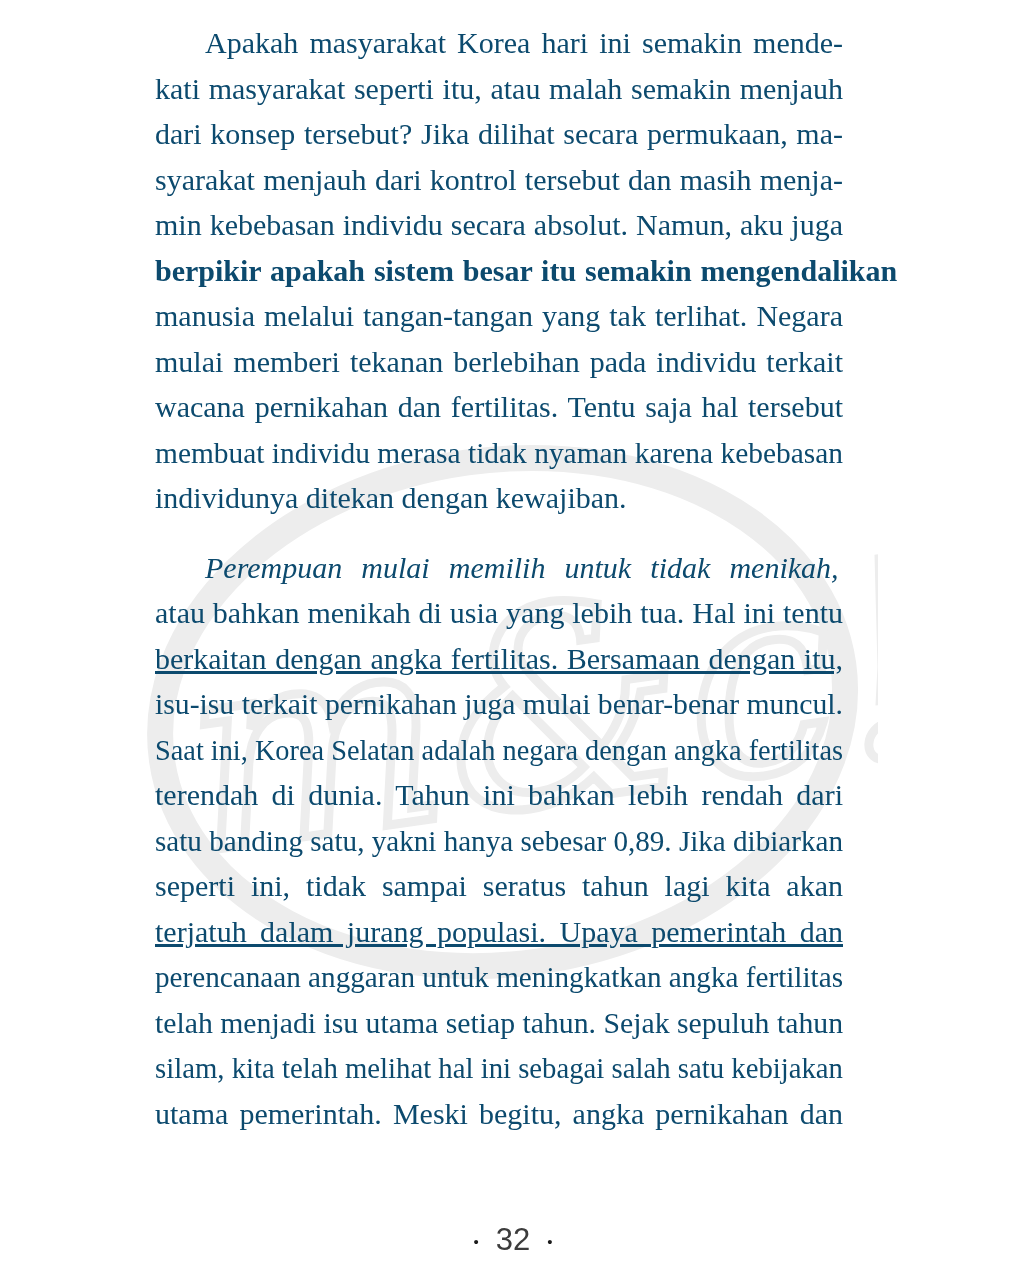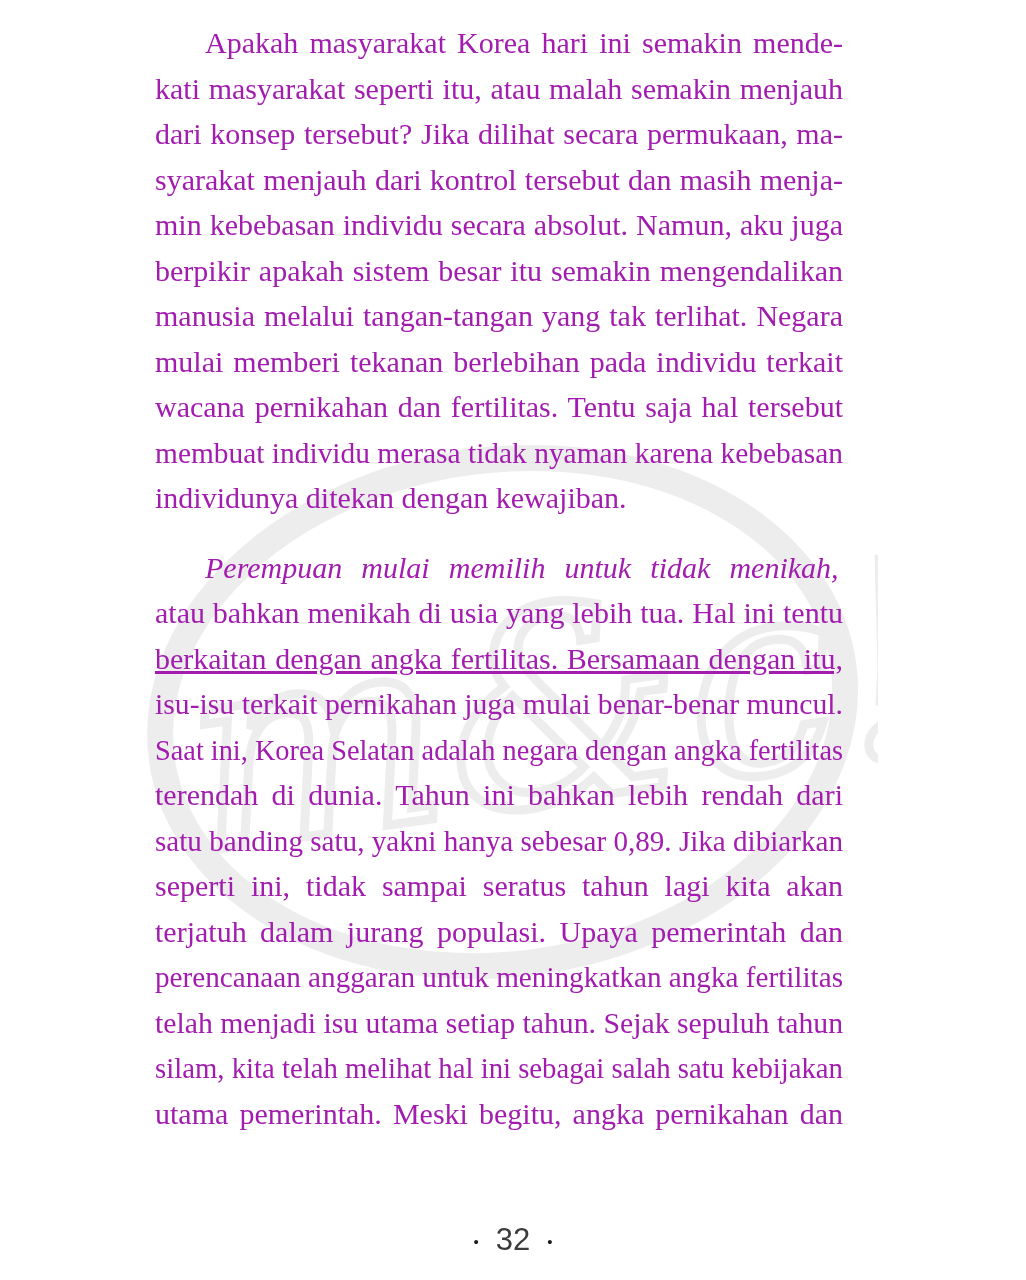--- a/index.html
+++ b/index.html
@@ -10,21 +10,21 @@
   }
   .page{position:absolute;inset:0;background:#ffffff;}
   
   .watermark{
     position:absolute;left:128px;top:420px;width:750px;height:600px;
     z-index:0;pointer-events:none;
   }
   
   .textblock{
     position:absolute;left:155px;top:20px;width:688px;z-index:1;
-    color:#a21caf;font-size:30px;
+    color:#0c4a6e;font-size:30px;
   }
   .para{margin:0;}
   .para + .para{margin-top:24px;}
   .line{height:45.5px;line-height:45.5px;white-space:nowrap;}
   .line > span{display:inline-block;white-space:pre;}
   
   .pagenum{
     position:absolute;left:0;top:1222px;width:1026px;z-index:1;
     display:flex;align-items:center;justify-content:center;gap:17px;
     font-family:"Liberation Sans", sans-serif;
@@ -46,37 +46,37 @@
     </svg>
   </div>
 
   <div class="textblock">
       <div class="para">
         <div class="line" style="padding-left: 50px;"><span style="word-spacing: 3.59635px;">Apakah masyarakat Korea hari ini semakin mende-</span></div>
         <div class="line"><span style="word-spacing: 1.17634px;">kati masyarakat seperti itu, atau malah semakin menjauh</span></div>
         <div class="line"><span style="word-spacing: 1.1808px;">dari konsep tersebut? Jika dilihat secara permukaan, ma-</span></div>
         <div class="line"><span style="word-spacing: 0.816964px;">syarakat menjauh dari kontrol tersebut dan masih menja-</span></div>
         <div class="line"><span style="word-spacing: 0.573661px;">min kebebasan individu secara absolut. Namun, aku juga</span></div>
-        <div class="line"><span style="word-spacing: 1.36719px;">berpikir apakah sistem besar itu semakin mengendalikan</span></div>
+        <div class="line"><span style="word-spacing: 1.36719px; font-weight: bold;">berpikir apakah sistem besar itu semakin mengendalikan</span></div>
         <div class="line"><span style="word-spacing: 1.51562px;">manusia melalui tangan-tangan yang tak terlihat. Negara</span></div>
         <div class="line"><span style="word-spacing: 2.48177px;">mulai memberi tekanan berlebihan pada individu terkait</span></div>
         <div class="line"><span style="word-spacing: 2.27455px;">wacana pernikahan dan fertilitas. Tentu saja hal tersebut</span></div>
         <div class="line"><span style="transform-origin: left center; transform: scaleX(0.980865);">membuat individu merasa tidak nyaman karena kebebasan</span></div>
         <div class="line"><span>individunya ditekan dengan kewajiban.</span></div>
       </div>
       <div class="para">
         <div class="line" style="padding-left: 50px;"><span style="word-spacing: 11.6219px; font-style: italic;">Perempuan mulai memilih untuk tidak menikah,</span></div>
         <div class="line"><span style="word-spacing: 0.401562px;">atau bahkan menikah di usia yang lebih tua. Hal ini tentu</span></div>
         <div class="line"><span style="word-spacing: 1.09896px; text-decoration: underline;">berkaitan dengan angka fertilitas. Bersamaan dengan itu,</span></div>
         <div class="line"><span style="transform-origin: left center; transform: scaleX(0.989928);">isu-isu terkait pernikahan juga mulai benar-benar muncul.</span></div>
         <div class="line"><span style="transform-origin: left center; transform: scaleX(0.943941);">Saat ini, Korea Selatan adalah negara dengan angka fertilitas</span></div>
         <div class="line"><span style="word-spacing: 5.83594px; font-family: Liberation Serif, serif;">terendah di dunia. Tahun ini bahkan lebih rendah dari</span></div>
         <div class="line"><span style="transform-origin: left center; transform: scaleX(0.970402);">satu banding satu, yakni hanya sebesar 0,89. Jika dibiarkan</span></div>
         <div class="line"><span style="word-spacing: 8.41797px; text-align: center;">seperti ini, tidak sampai seratus tahun lagi kita akan</span></div>
-        <div class="line"><span style="word-spacing: 5.95312px;">terjatuh dalam jurang populasi. Upaya pemerintah dan</span></div>
+        <div class="line"><span style="word-spacing: 5.95312px; text-decoration: underline;">terjatuh dalam jurang populasi. Upaya pemerintah dan</span></div>
         <div class="line"><span style="transform-origin: left center; transform: scaleX(0.972846);">perencanaan anggaran untuk meningkatkan angka fertilitas</span></div>
         <div class="line"><span style="transform-origin: left center; transform: scaleX(0.991354);">telah menjadi isu utama setiap tahun. Sejak sepuluh tahun</span></div>
         <div class="line"><span style="transform-origin: left center; transform: scaleX(0.95805);">silam, kita telah melihat hal ini sebagai salah satu kebijakan</span></div>
         <div class="line"><span style="word-spacing: 3.59115px;">utama pemerintah. Meski begitu, angka pernikahan dan</span></div>
       </div>
     </div>
 
   <div class="pagenum">
     <span class="dot">•</span>
     <span class="num">32</span>

